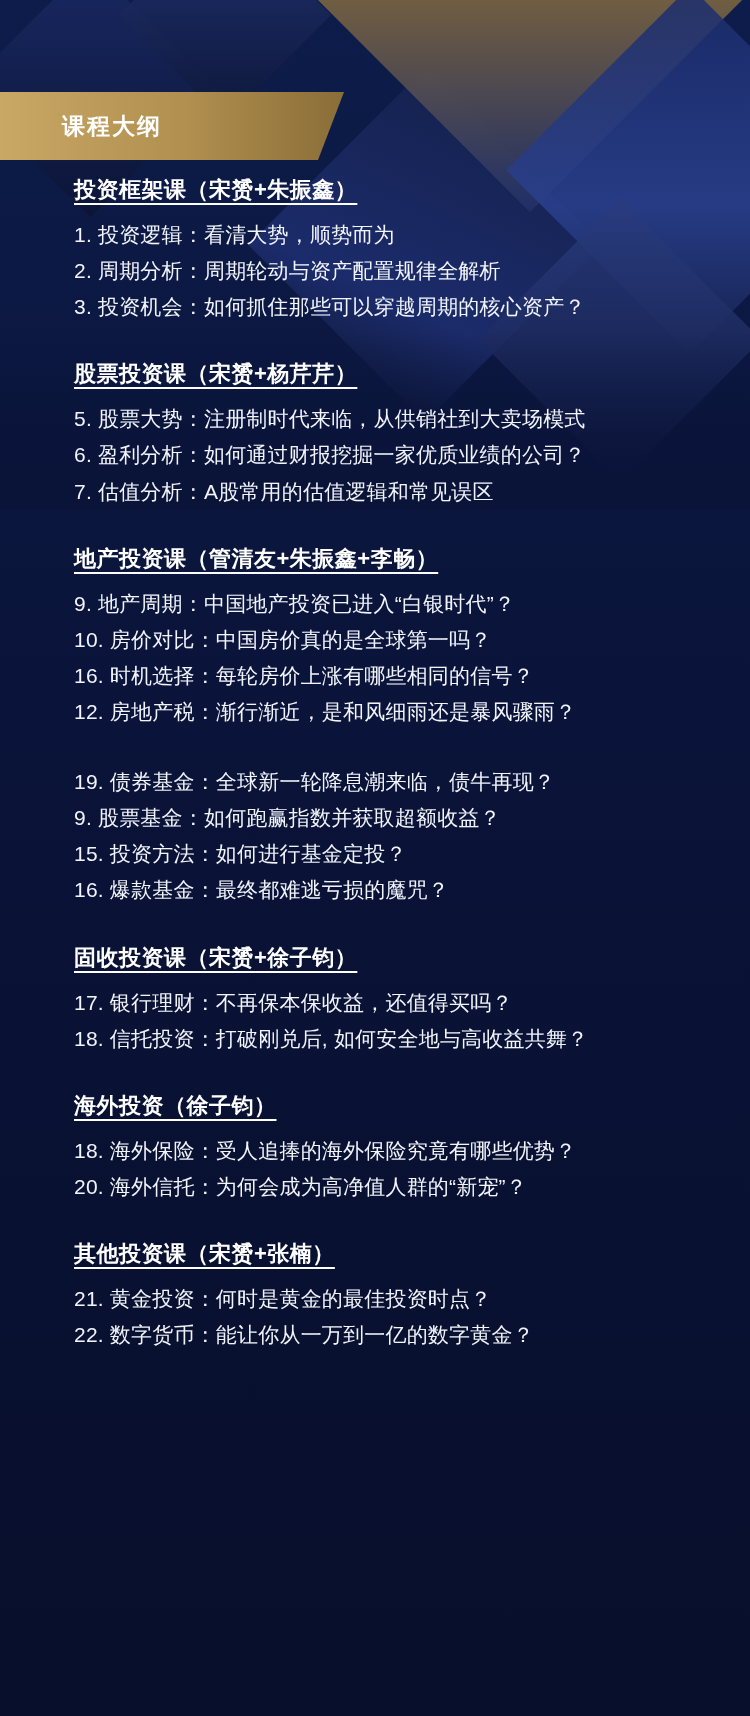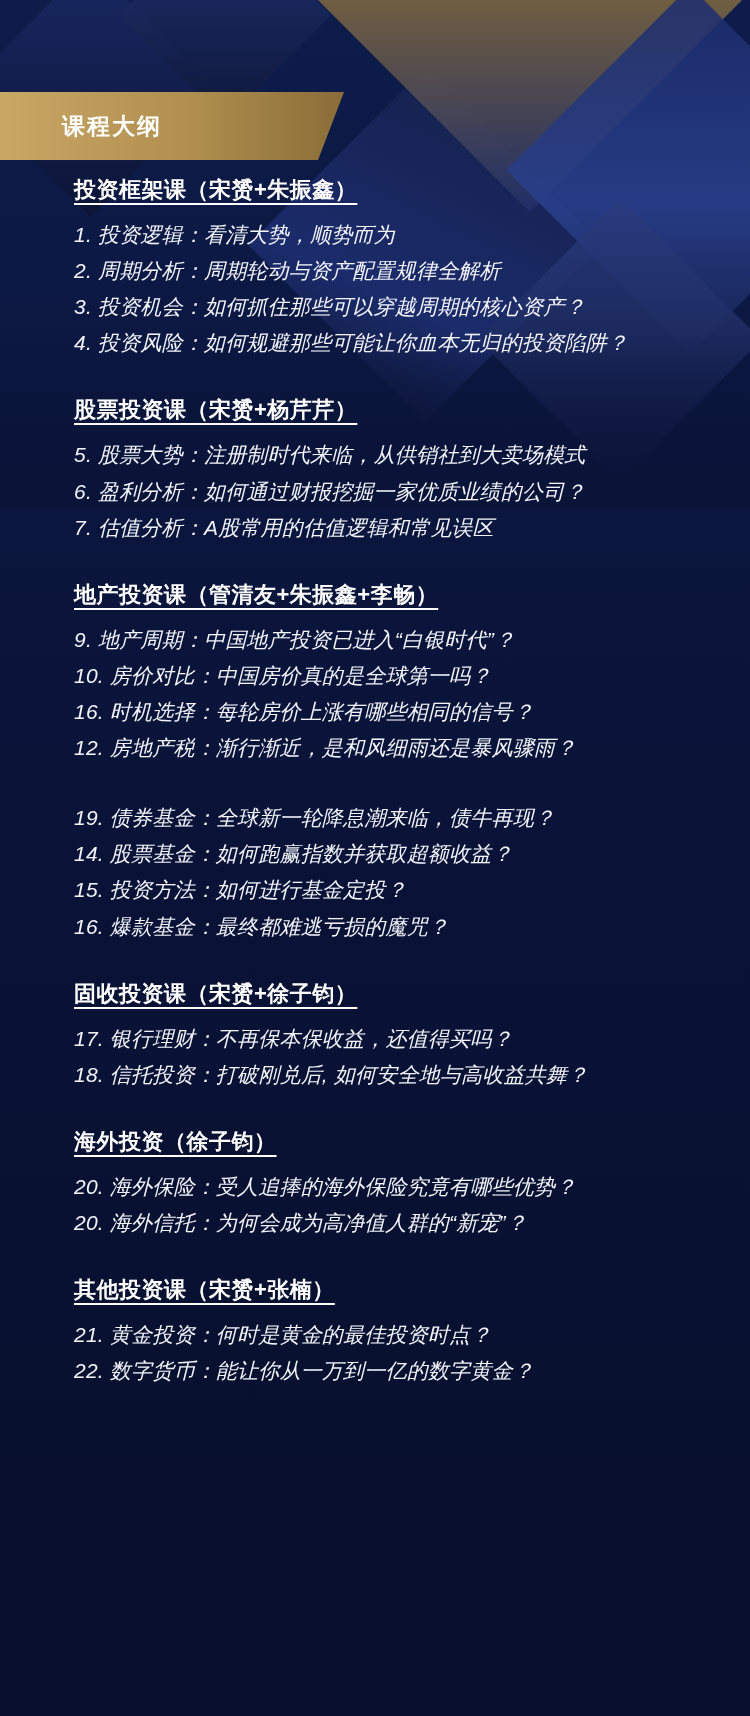--- a/index.html
+++ b/index.html
@@ -112,21 +112,20 @@
     text-underline-offset: 6px;
     text-decoration-thickness: 2px;
     margin-bottom: 12px;
     letter-spacing: .5px;
   }
   .lesson {
     font-size: 21px;
     line-height: 1.72;
     color: #f2f4fb;
     letter-spacing: .2px;
-    font-style: italic;
   }
 </style>
 </head>
 <body>
 
 <div class="bg">
   <div class="diamond d5"></div>
   <div class="diamond d6"></div>
   <div class="diamond d3"></div>
   <div class="diamond d1"></div>
@@ -139,54 +138,53 @@
   <span class="ribbon-label">课程大纲</span>
 </div>
 
 <div class="content">
 
   <div class="section">
     <div class="section-title">投资框架课（宋赟+朱振鑫）</div>
     <div class="lesson">1. 投资逻辑：看清大势，顺势而为</div>
     <div class="lesson">2. 周期分析：周期轮动与资产配置规律全解析</div>
     <div class="lesson">3. 投资机会：如何抓住那些可以穿越周期的核心资产？</div>
-    <div class="lesson">4.  投资风险：如何规避那些可能让你血本无归的投资陷阱？</div>
   </div>
 
   <div class="section">
     <div class="section-title">股票投资课（宋赟+杨芹芹）</div>
     <div class="lesson">5. 股票大势：注册制时代来临，从供销社到大卖场模式</div>
     <div class="lesson">6. 盈利分析：如何通过财报挖掘一家优质业绩的公司？</div>
     <div class="lesson">7. 估值分析：A股常用的估值逻辑和常见误区</div>
   </div>
 
   <div class="section">
     <div class="section-title">地产投资课（管清友+朱振鑫+李畅）</div>
     <div class="lesson">9. 地产周期：中国地产投资已进入“白银时代”？</div>
     <div class="lesson">10. 房价对比：中国房价真的是全球第一吗？</div>
     <div class="lesson">16. 时机选择：每轮房价上涨有哪些相同的信号？</div>
     <div class="lesson">12. 房地产税：渐行渐近，是和风细雨还是暴风骤雨？</div>
   </div>
 
   <div class="section">
     <div class="lesson">19. 债券基金：全球新一轮降息潮来临，债牛再现？</div>
-    <div class="lesson">14. 股票基金：如何跑赢指数并获取超额收益？</div>
+    <div class="lesson">9. 股票基金：如何跑赢指数并获取超额收益？</div>
     <div class="lesson">15. 投资方法：如何进行基金定投？</div>
     <div class="lesson">16. 爆款基金：最终都难逃亏损的魔咒？</div>
   </div>
 
   <div class="section">
     <div class="section-title">固收投资课（宋赟+徐子钧）</div>
     <div class="lesson">17. 银行理财：不再保本保收益，还值得买吗？</div>
     <div class="lesson">18. 信托投资：打破刚兑后, 如何安全地与高收益共舞？</div>
   </div>
 
   <div class="section">
     <div class="section-title">海外投资（徐子钧）</div>
-    <div class="lesson">20. 海外保险：受人追捧的海外保险究竟有哪些优势？</div>
+    <div class="lesson">18. 海外保险：受人追捧的海外保险究竟有哪些优势？</div>
     <div class="lesson">20. 海外信托：为何会成为高净值人群的“新宠”？</div>
   </div>
 
   <div class="section">
     <div class="section-title">其他投资课（宋赟+张楠）</div>
     <div class="lesson">21. 黄金投资：何时是黄金的最佳投资时点？</div>
     <div class="lesson">22. 数字货币：能让你从一万到一亿的数字黄金？</div>
   </div>
 
 </div>

